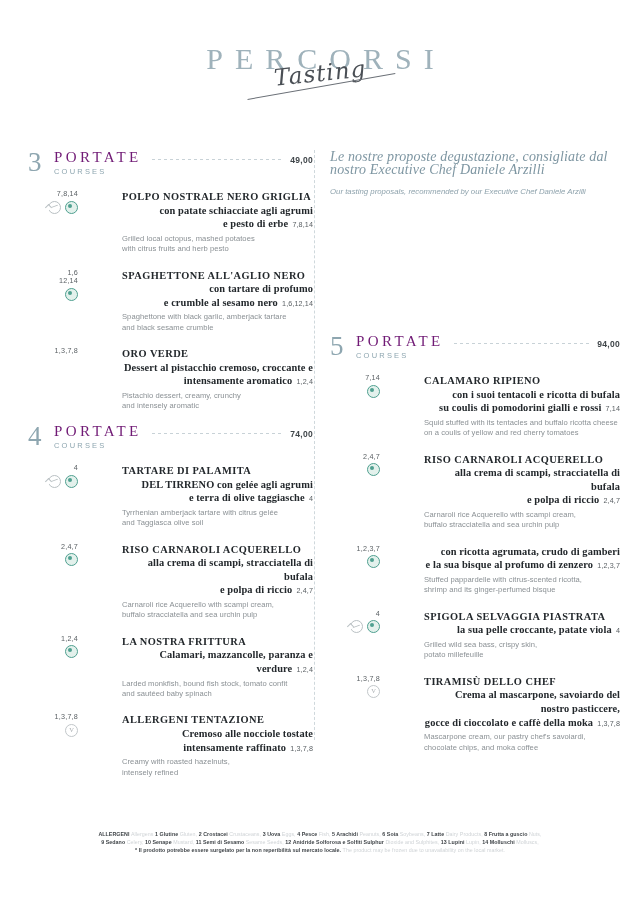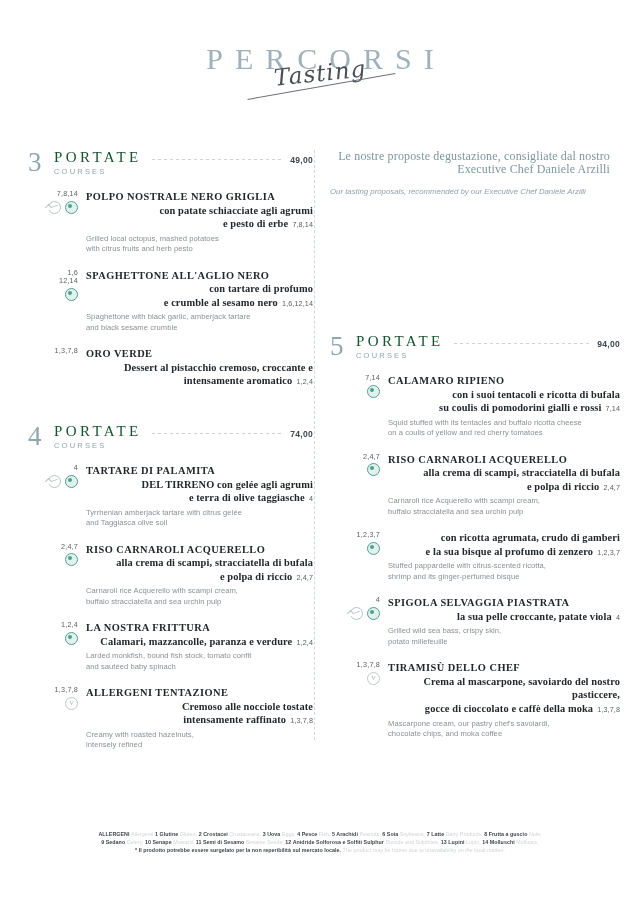--- a/index.html
+++ b/index.html
@@ -55,21 +55,21 @@
     display:flex;align-items:flex-start;
     margin-bottom:6px;
   }
   .sec-num{
     font-family:"Liberation Serif", serif;
     font-size:27px;color:#8ea6b0;line-height:24px;
     width:26px;flex:none;
   }
   .sec-titles{flex:none;}
   .sec-title{
-    font-size:15px;letter-spacing:3.4px;color:#14532d;
+    font-size:15px;letter-spacing:3.4px;color:#701a75;
     line-height:15px;
     font-family:Liberation Serif, serif;
   }
   .sec-sub{
     font-family:"Liberation Sans", sans-serif;
     font-size:7.5px;letter-spacing:2.2px;color:#8ea6b0;
     margin-top:2px;
   }
   .sec-rule{
     flex:1 1 auto;
@@ -78,21 +78,21 @@
     background:repeating-linear-gradient(to right,#c8d2d7 0,#c8d2d7 3px,transparent 3px,transparent 6px);
   }
   .sec-price{
     font-family:"Liberation Sans", sans-serif;
     font-size:8.5px;font-weight:bold;color:#3f4549;
     letter-spacing:.3px;
     margin-top:5px;flex:none;
   }
 
   
-  .dish{display:flex;margin-top:14px;}
+  .dish{display:flex;margin-top:14px;gap:36px;}
   .gutter{width:50px;flex:none;text-align:right;padding-right:8px;}
   .allerg{
     font-family:"Liberation Sans", sans-serif;
     font-size:7.2px;color:#5b6165;letter-spacing:.2px;
     line-height:8.6px;
   }
   .icons{margin-top:2px;display:flex;justify-content:flex-end;gap:4px;}
   .ico{width:11px;height:11px;display:inline-block;position:relative;}
   .ico-fish{
     border:1px solid #b9c0c3;border-radius:50%;
@@ -138,22 +138,22 @@
   }
   .d-en{
     font-family:"Liberation Sans", sans-serif;
     font-size:7.6px;color:#8a9094;line-height:10.4px;
     margin-top:2px;letter-spacing:.05px;
   }
 
   
   .note{position:absolute;left:330px;top:150px;width:280px;}
   .note-it{
-    font-size:12px;color:#7e96a2;
-    line-height:13.4px;letter-spacing:.15px;text-align:right;
+    font-style:italic;font-size:14px;color:#7e96a2;
+    line-height:13.4px;letter-spacing:.15px;
   }
   .note-en{
     font-family:"Liberation Sans", sans-serif;
     font-style:italic;font-size:7.8px;color:#8fa3ad;
     line-height:10.4px;margin-top:10px;
   }
 
   
   .footer{
     position:absolute;left:0;top:830px;width:640px;
@@ -227,20 +227,21 @@
           </div>
         </div>
         <div class="dish">
           <div class="gutter">
             <div class="allerg">1,3,7,8</div>
           </div>
           <div class="body">
             <div class="d-name">ORO VERDE</div>
             <div class="d-desc">Dessert al pistacchio cremoso, croccante e</div>
             <div class="d-desc">intensamente aromatico<span class="inline-allerg">&nbsp; 1,2,4</span></div>
+            <div class="d-en">Pistachio dessert, creamy, crunchy<br>and intensely aromatic</div>
           </div>
         </div>
       </div>
       <div class="section" style="position: absolute; top: 424px; width: 100%;">
         <div class="sec-head">
           <div class="sec-num">4</div>
           <div class="sec-titles">
             <div class="sec-title">PORTATE</div>
             <div class="sec-sub">COURSES</div>
           </div>

